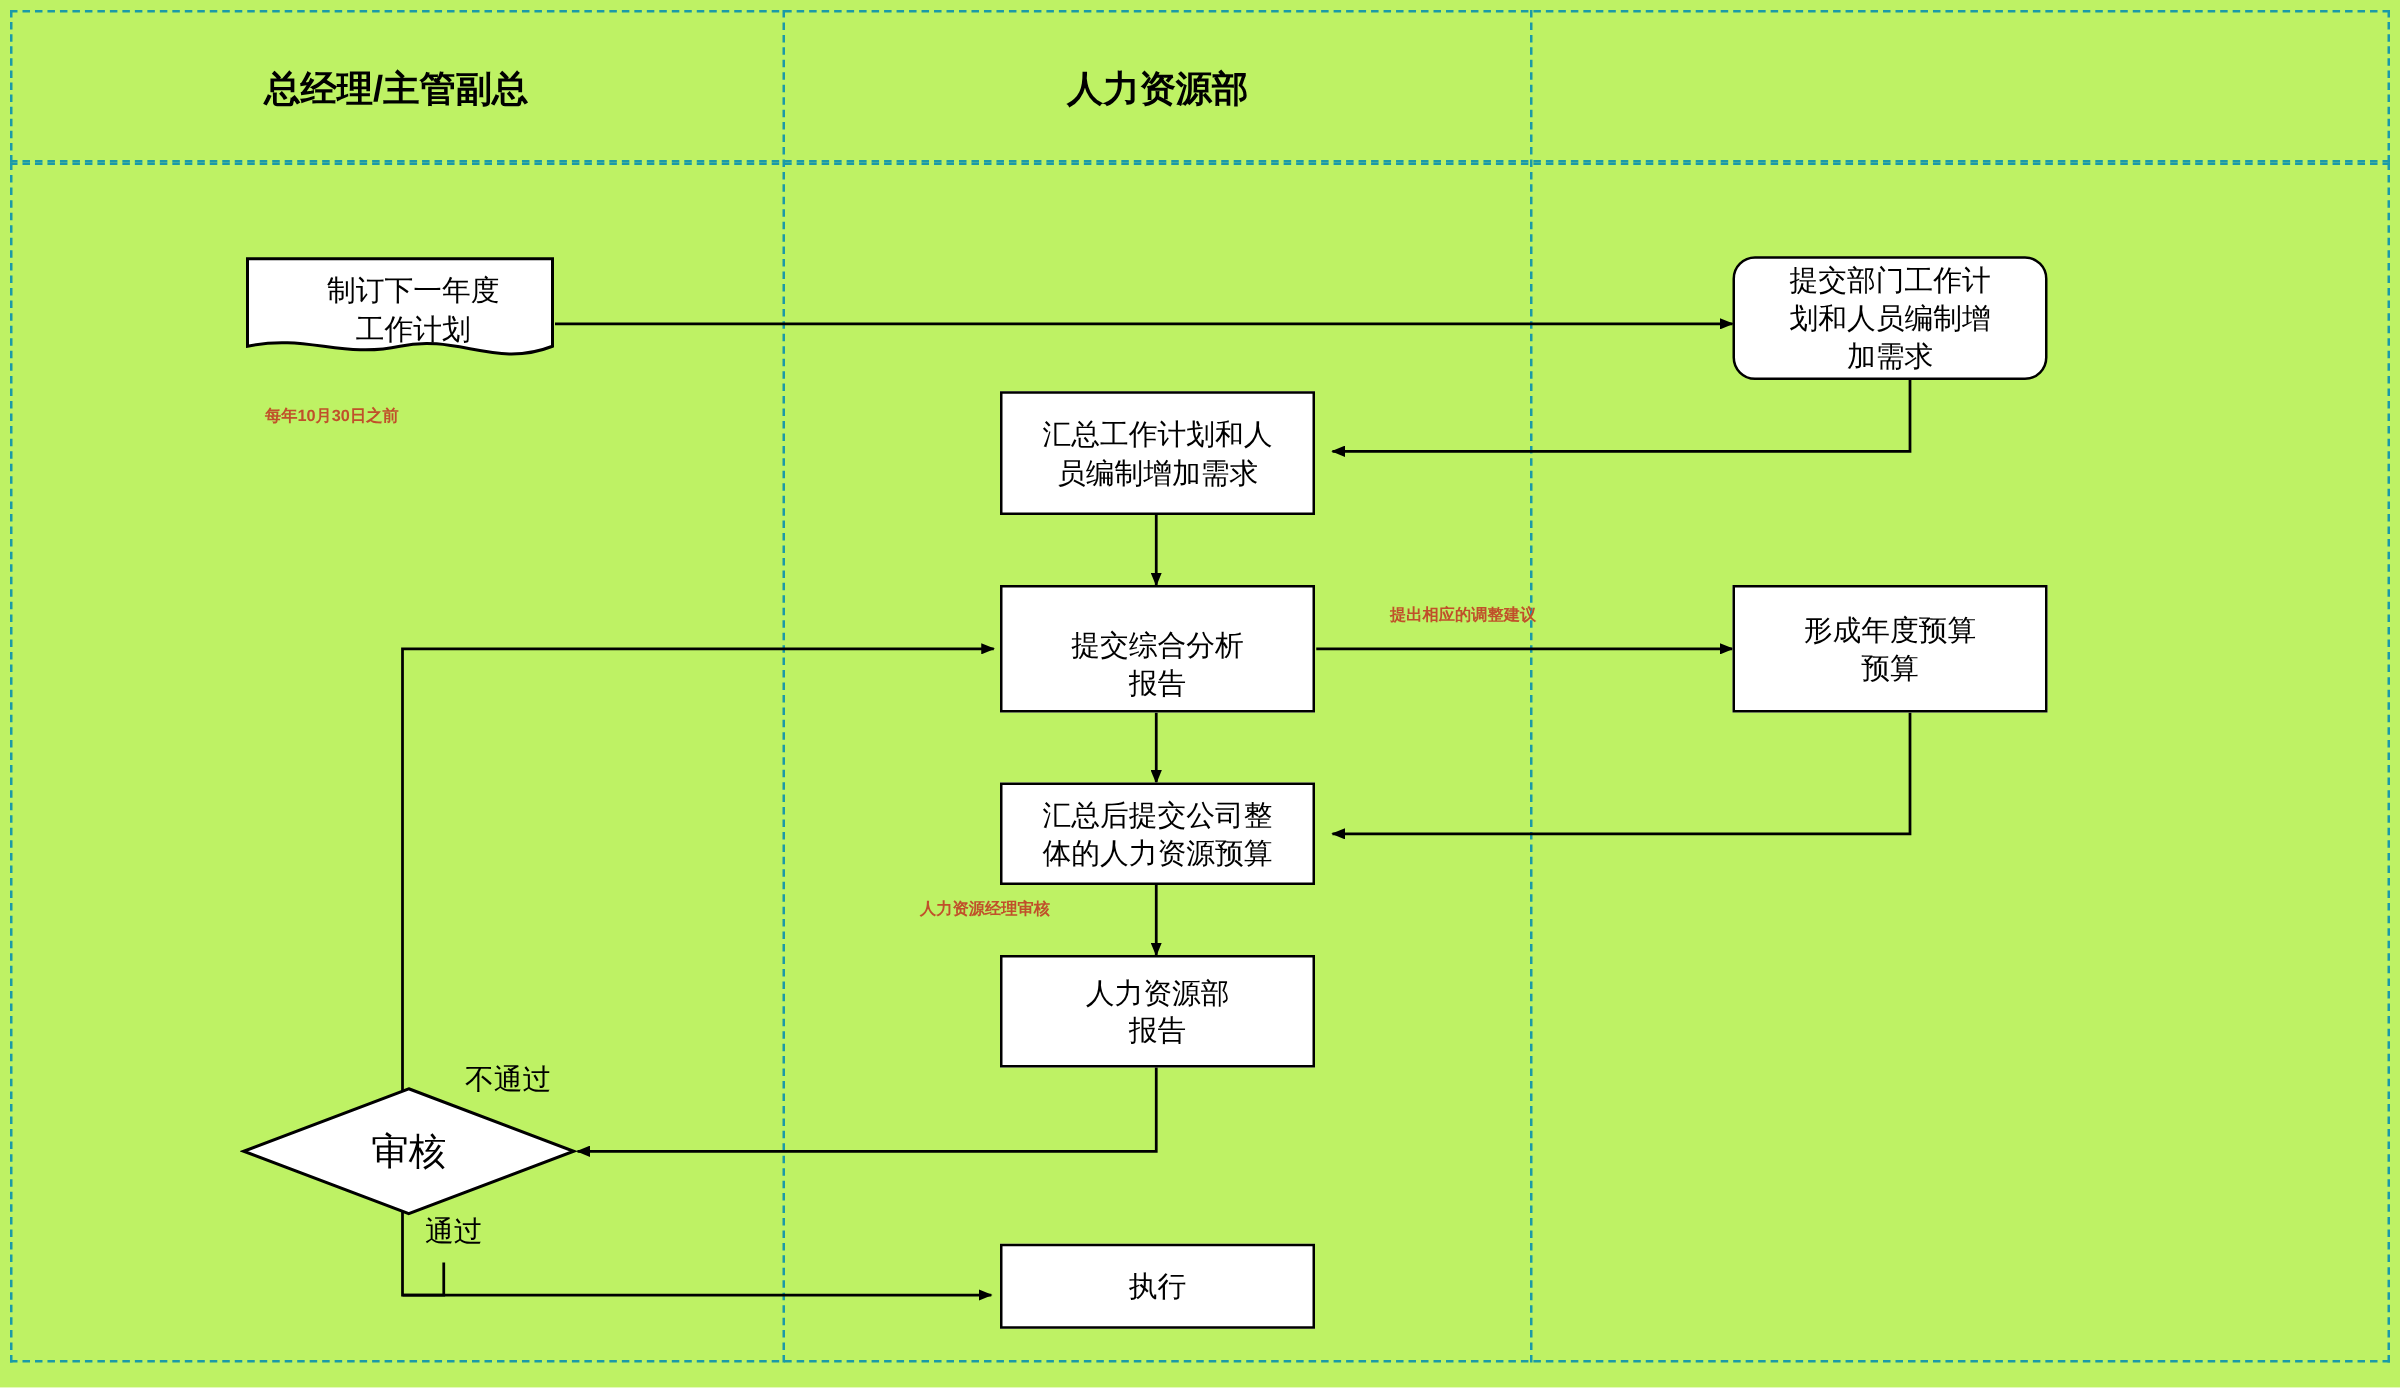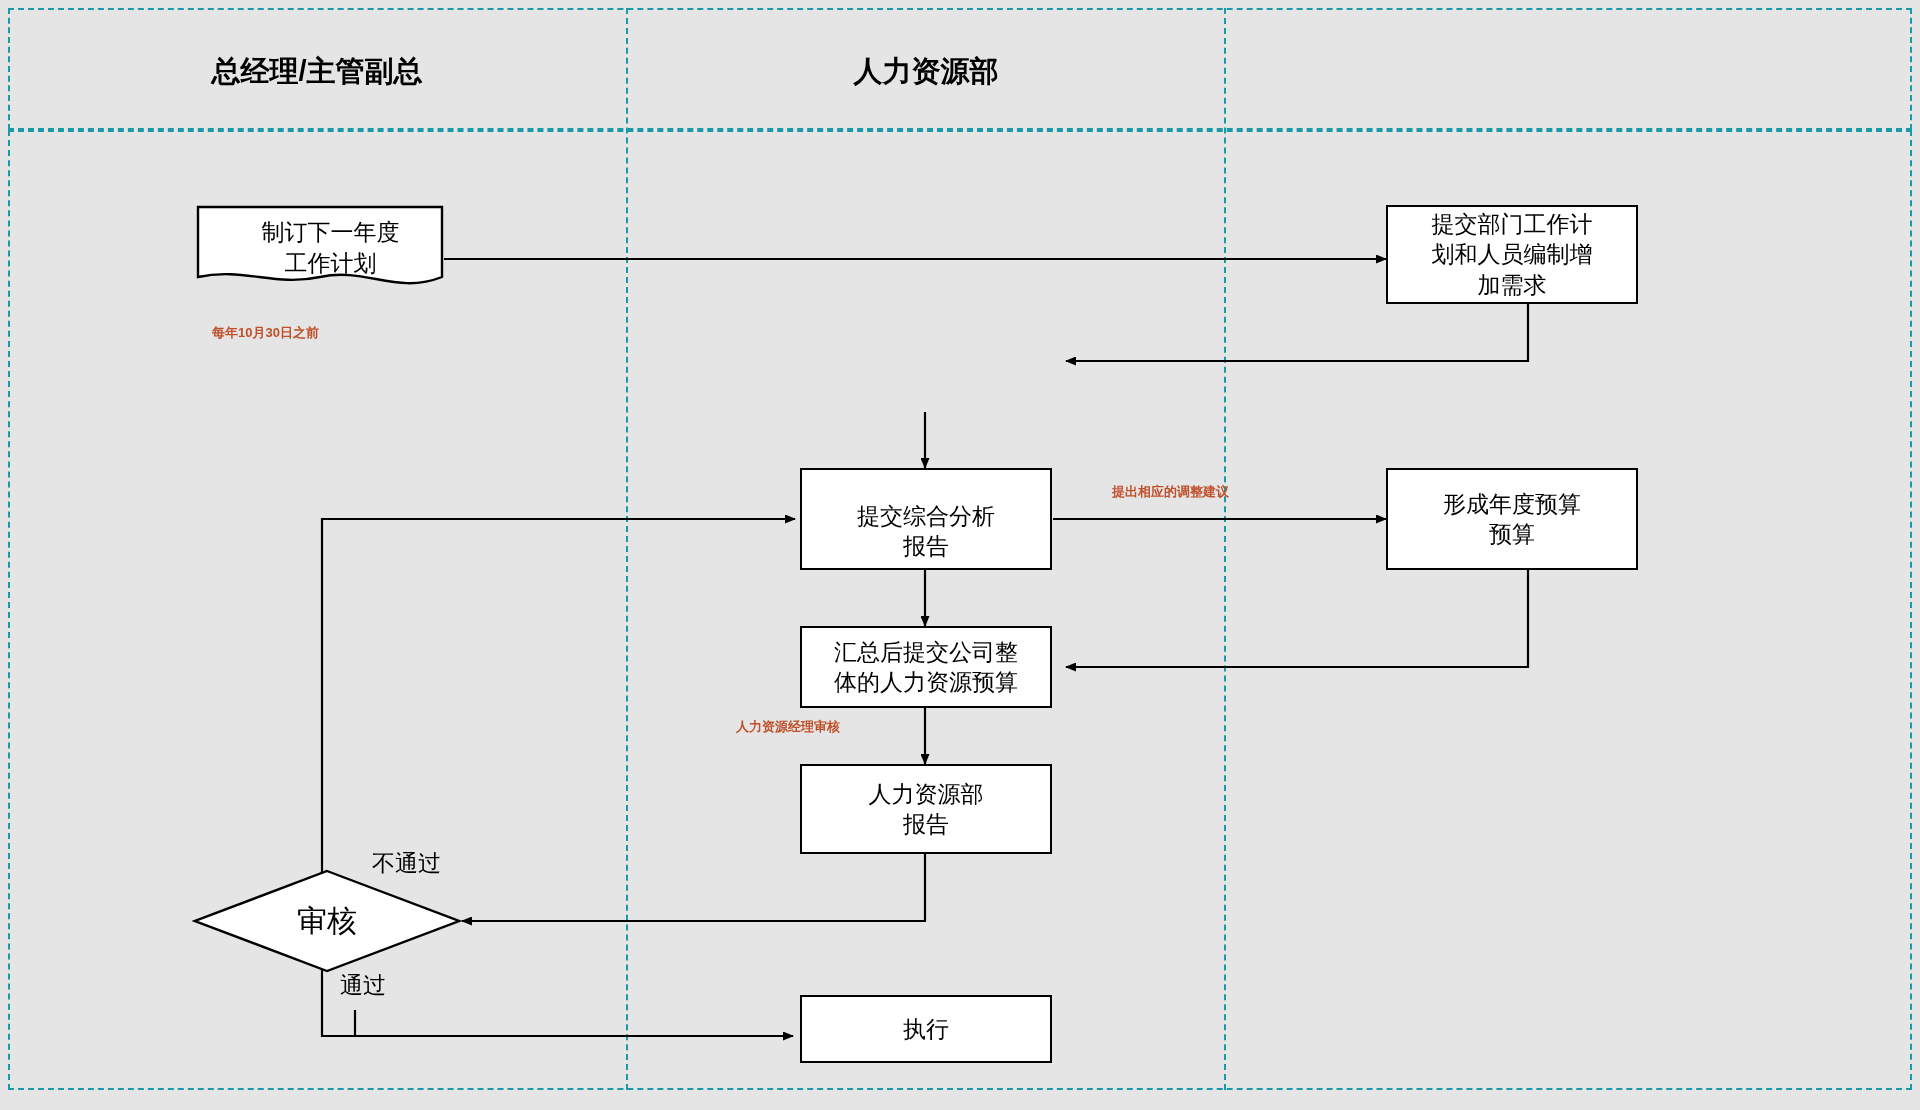--- a/index.html
+++ b/index.html
@@ -7,21 +7,21 @@
     padding: 0;
     background: #ffffff;
   }
   body {
     font-family: "Liberation Sans", sans-serif;
   }
   #canvas {
     position: relative;
     width: 1920px;
     height: 1110px;
-    background: #e5e5e5;
+    background: #bef264;
     overflow: hidden;
     text-decoration: underline;
   }
   
   .lane-frame {
     position: absolute;
     box-sizing: border-box;
     border: 2px dashed #1a9aa8;
   }
   .lane-divider {
@@ -154,26 +154,30 @@
   <div class="node doc" style="left:196px; top:205px; width:248px; height:85px;padding-left:21px;">
     <svg class="doc-shape" viewBox="0 0 248 85" preserveAspectRatio="none">
       <path d="M2,2 L246,2 L246,72 C200,90 170,62 124,72 C78,82 48,62 2,72 Z" fill="#ffffff" stroke="#000000" stroke-width="2.4"></path>
     </svg>
     <div class="doc-label" style="white-space:pre-line;">制订下一年度
 工作计划</div>
   </div>
 
   <div class="note" style="left:212px; top:324px;">每年10月30日之前</div>
 
-  <div class="node" style="left:1386px; top:205px; width:252px; height:99px;">
+  <div class="node" style="left:1386px; top:205px; width:252px; height:99px;border-radius:18px;">
     <span style="white-space:pre-line;">提交部门工作计
 划和人员编制增
 加需求</span>
   </div>
 
+  <div class="node" style="left:800px; top:313px; width:252px; height:99px;">
+    <span style="white-space:pre-line;">汇总工作计划和人
+员编制增加需求</span>
+  </div>
 
   <div class="node" style="left:800px; top:468px; width:252px; height:102px;">
     <span style="white-space:pre-line;margin-top:24px;">提交综合分析
 报告</span>
   </div>
 
   <div class="note" style="left:1112px; top:483px;">提出相应的调整建议</div>
 
   <div class="node" style="left:1386px; top:468px; width:252px; height:102px;">
     <span style="white-space:pre-line;">形成年度预算

